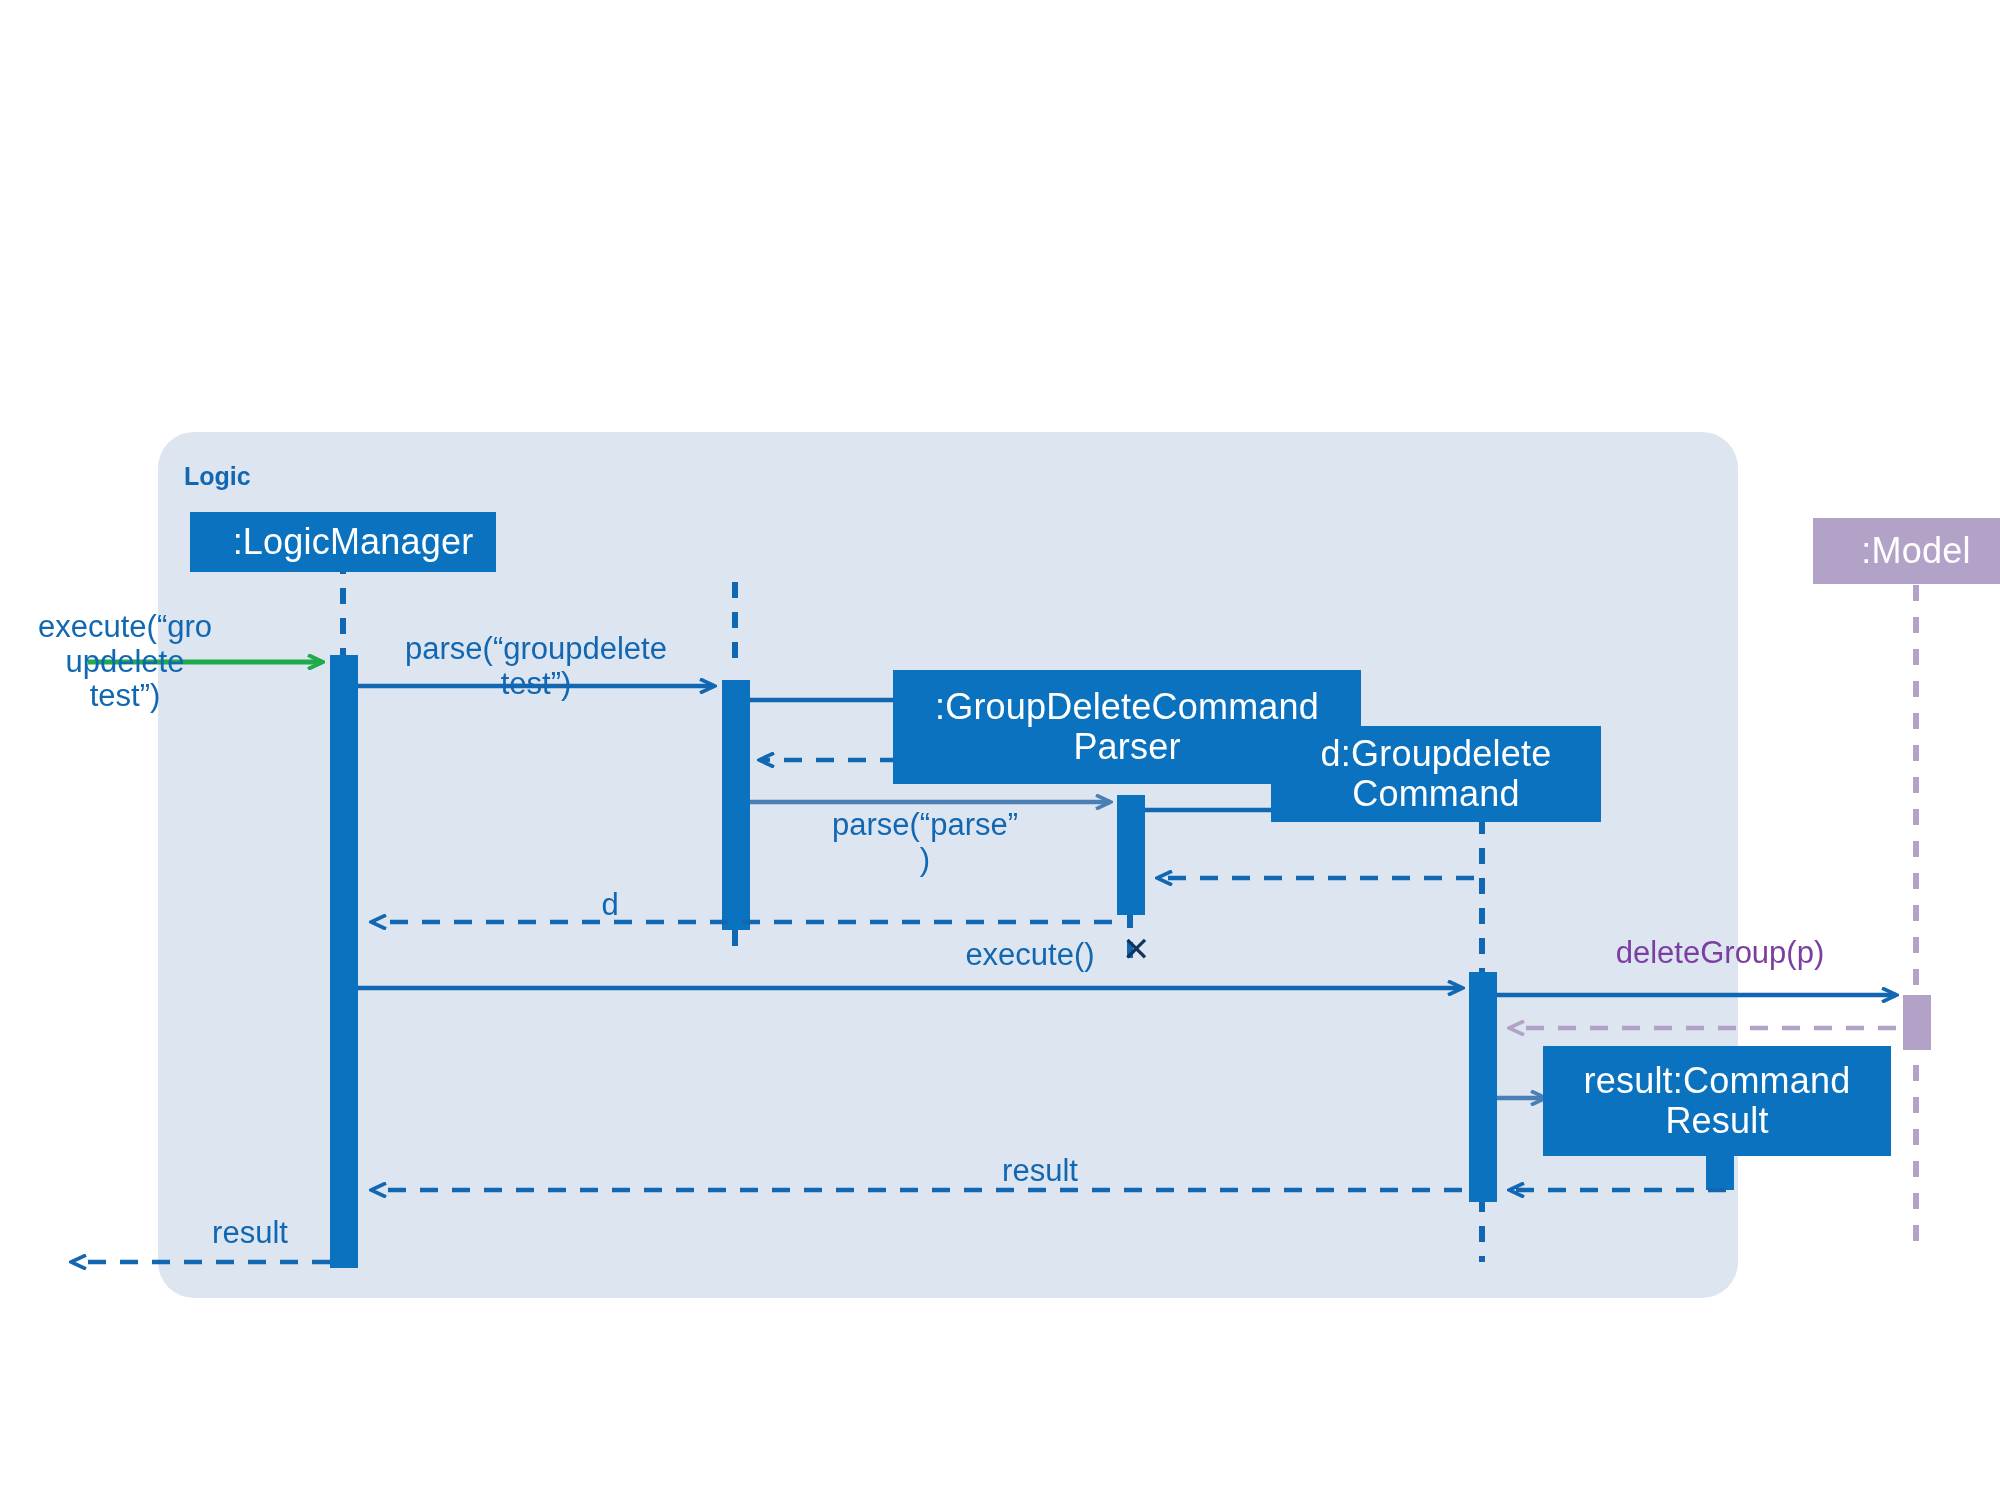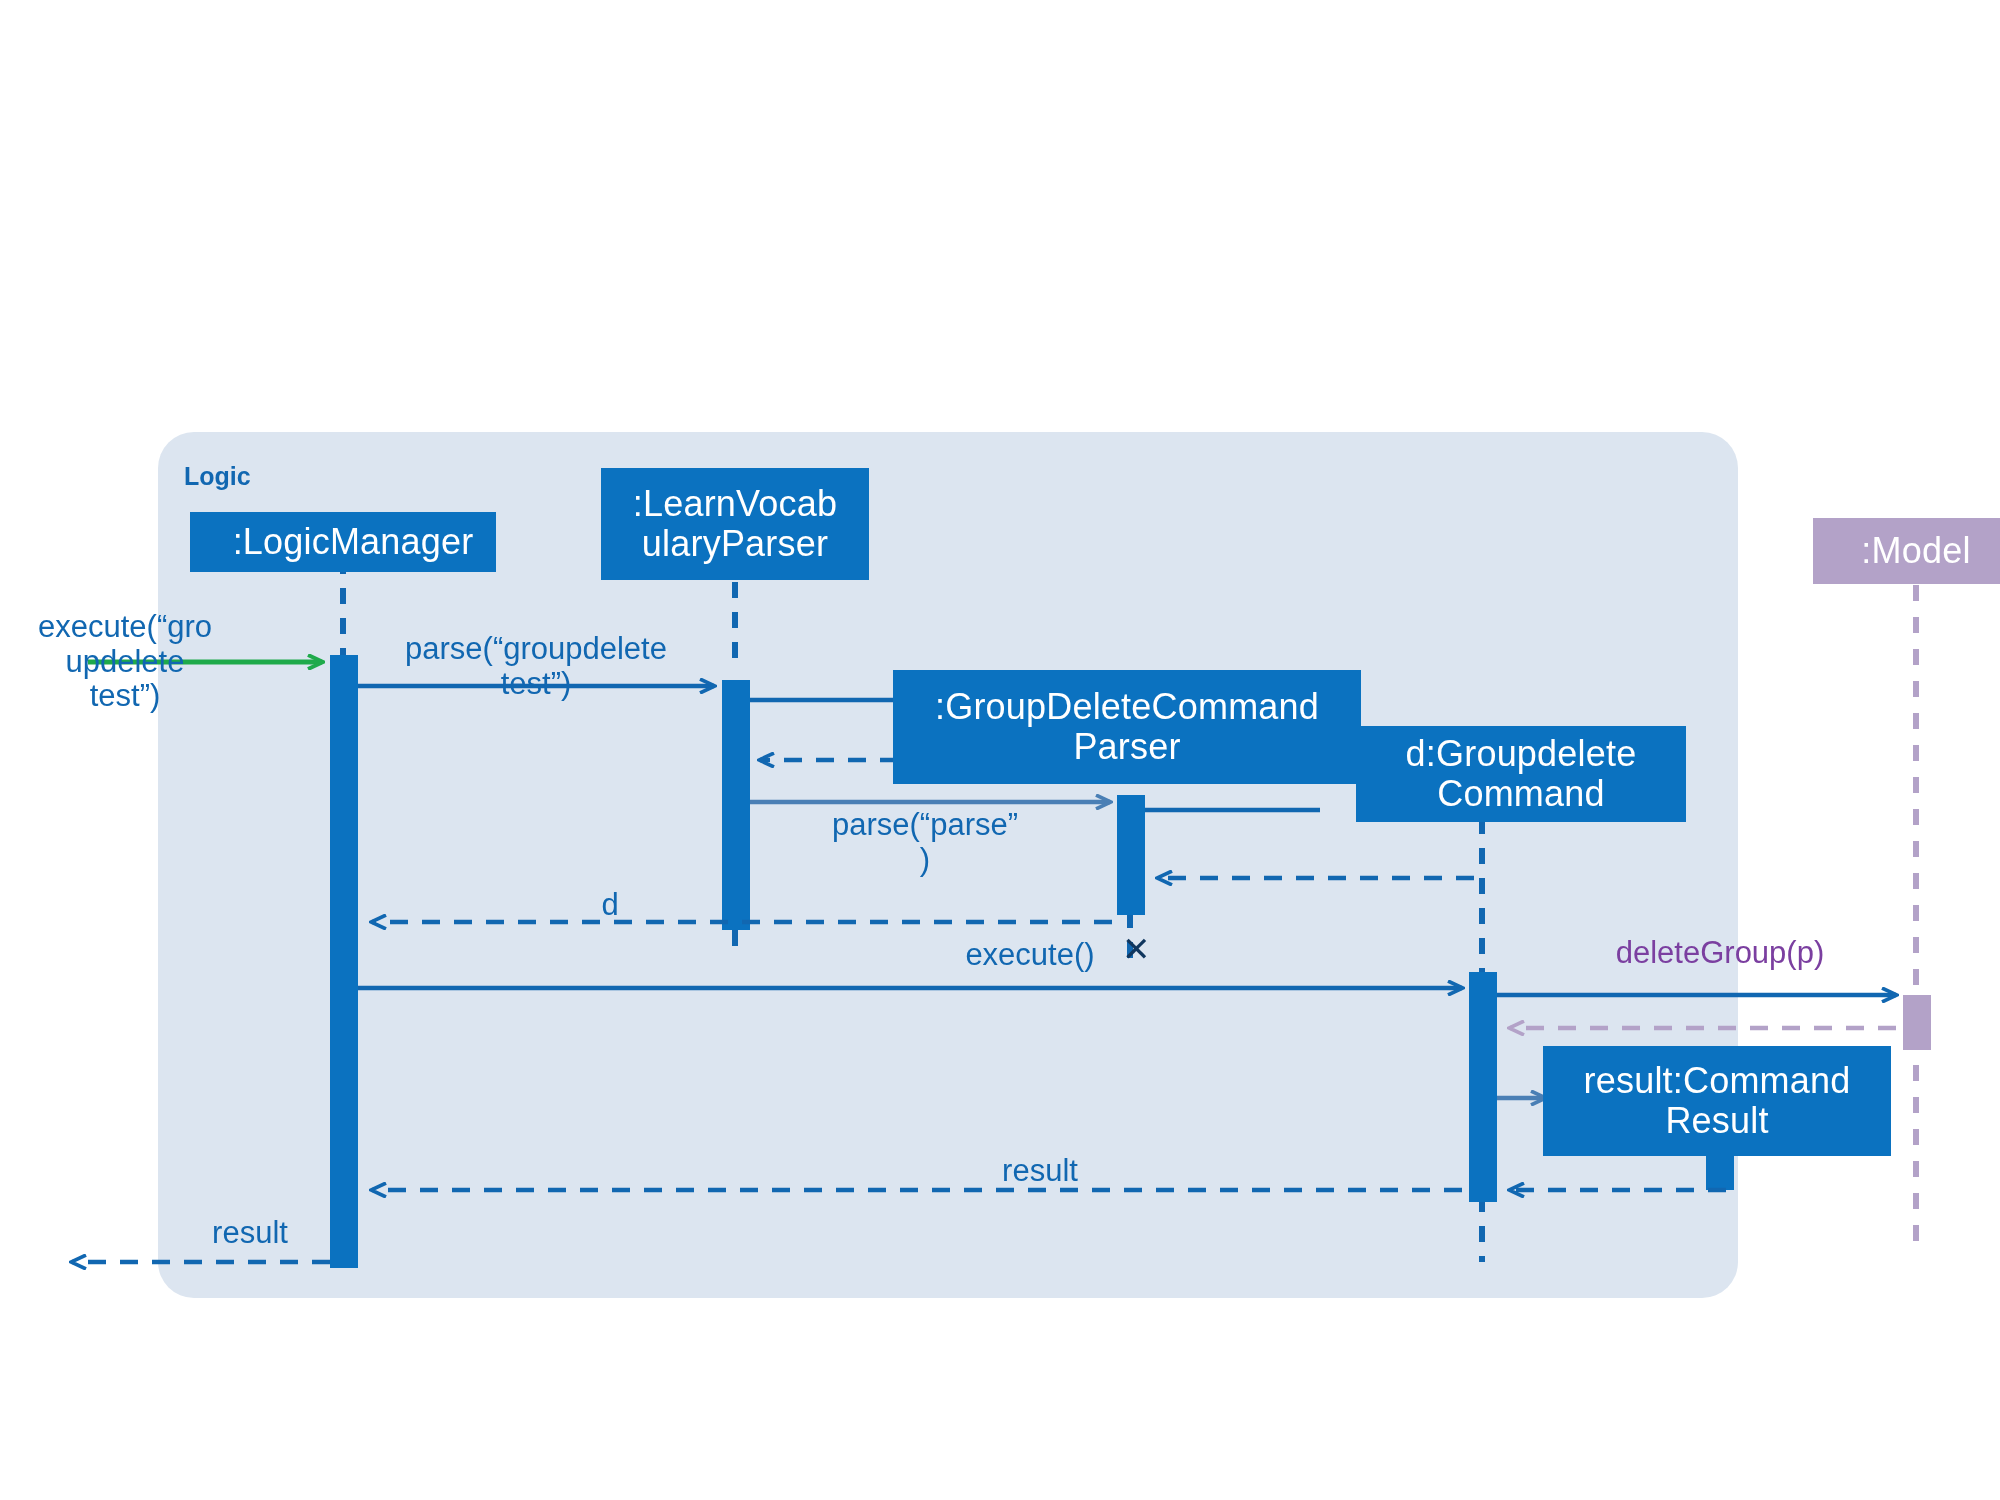--- a/index.html
+++ b/index.html
@@ -142,27 +142,25 @@
 
     <line x1="1462" y1="1190" x2="372" y2="1190" stroke="#1167b1" stroke-width="4.5" stroke-dasharray="18 14" marker-end="url(#ah-blue-solid)"></line>
 
     <line x1="330" y1="1262" x2="72" y2="1262" stroke="#1167b1" stroke-width="4.5" stroke-dasharray="18 14" marker-end="url(#ah-blue-solid)"></line>
   </svg>
 
   <div class="panel-title" style="left:184px; top:462px;text-align:right;">Logic</div>
 
   <div class="lifeline-box box-blue" style="left:190px; top:512px; width:306px; height:60px;padding-left:20px;">:LogicManager</div>
 
-  <div class="lifeline-box box-blue" style="left:601px; top:468px; width:268px; height:112px;">:LearnVocab
-ularyParser</div>
 
   <div class="lifeline-box box-blue" style="left:893px; top:622px; width:468px; height:114px;margin-top:48px;">:GroupDeleteCommand
 Parser</div>
 
-  <div class="lifeline-box box-blue" style="left:1356px; top:726px; width:330px; height:96px;text-align:center;">d:Groupdelete
+  <div class="lifeline-box box-blue" style="left:1271px; top:726px; width:330px; height:96px;text-align:center;">d:Groupdelete
 Command</div>
 
   <div class="lifeline-box box-blue" style="left:1543px; top:1046px; width:348px; height:110px;">result:Command
 Result</div>
 
   <div class="lifeline-box box-purple" style="left:1813px; top:518px; width:206px; height:66px;">:Model</div>
 
   <div class="msg-label" style="left:10px; top:610px; width:230px;">execute(“gro
 updelete
 test”)</div>

